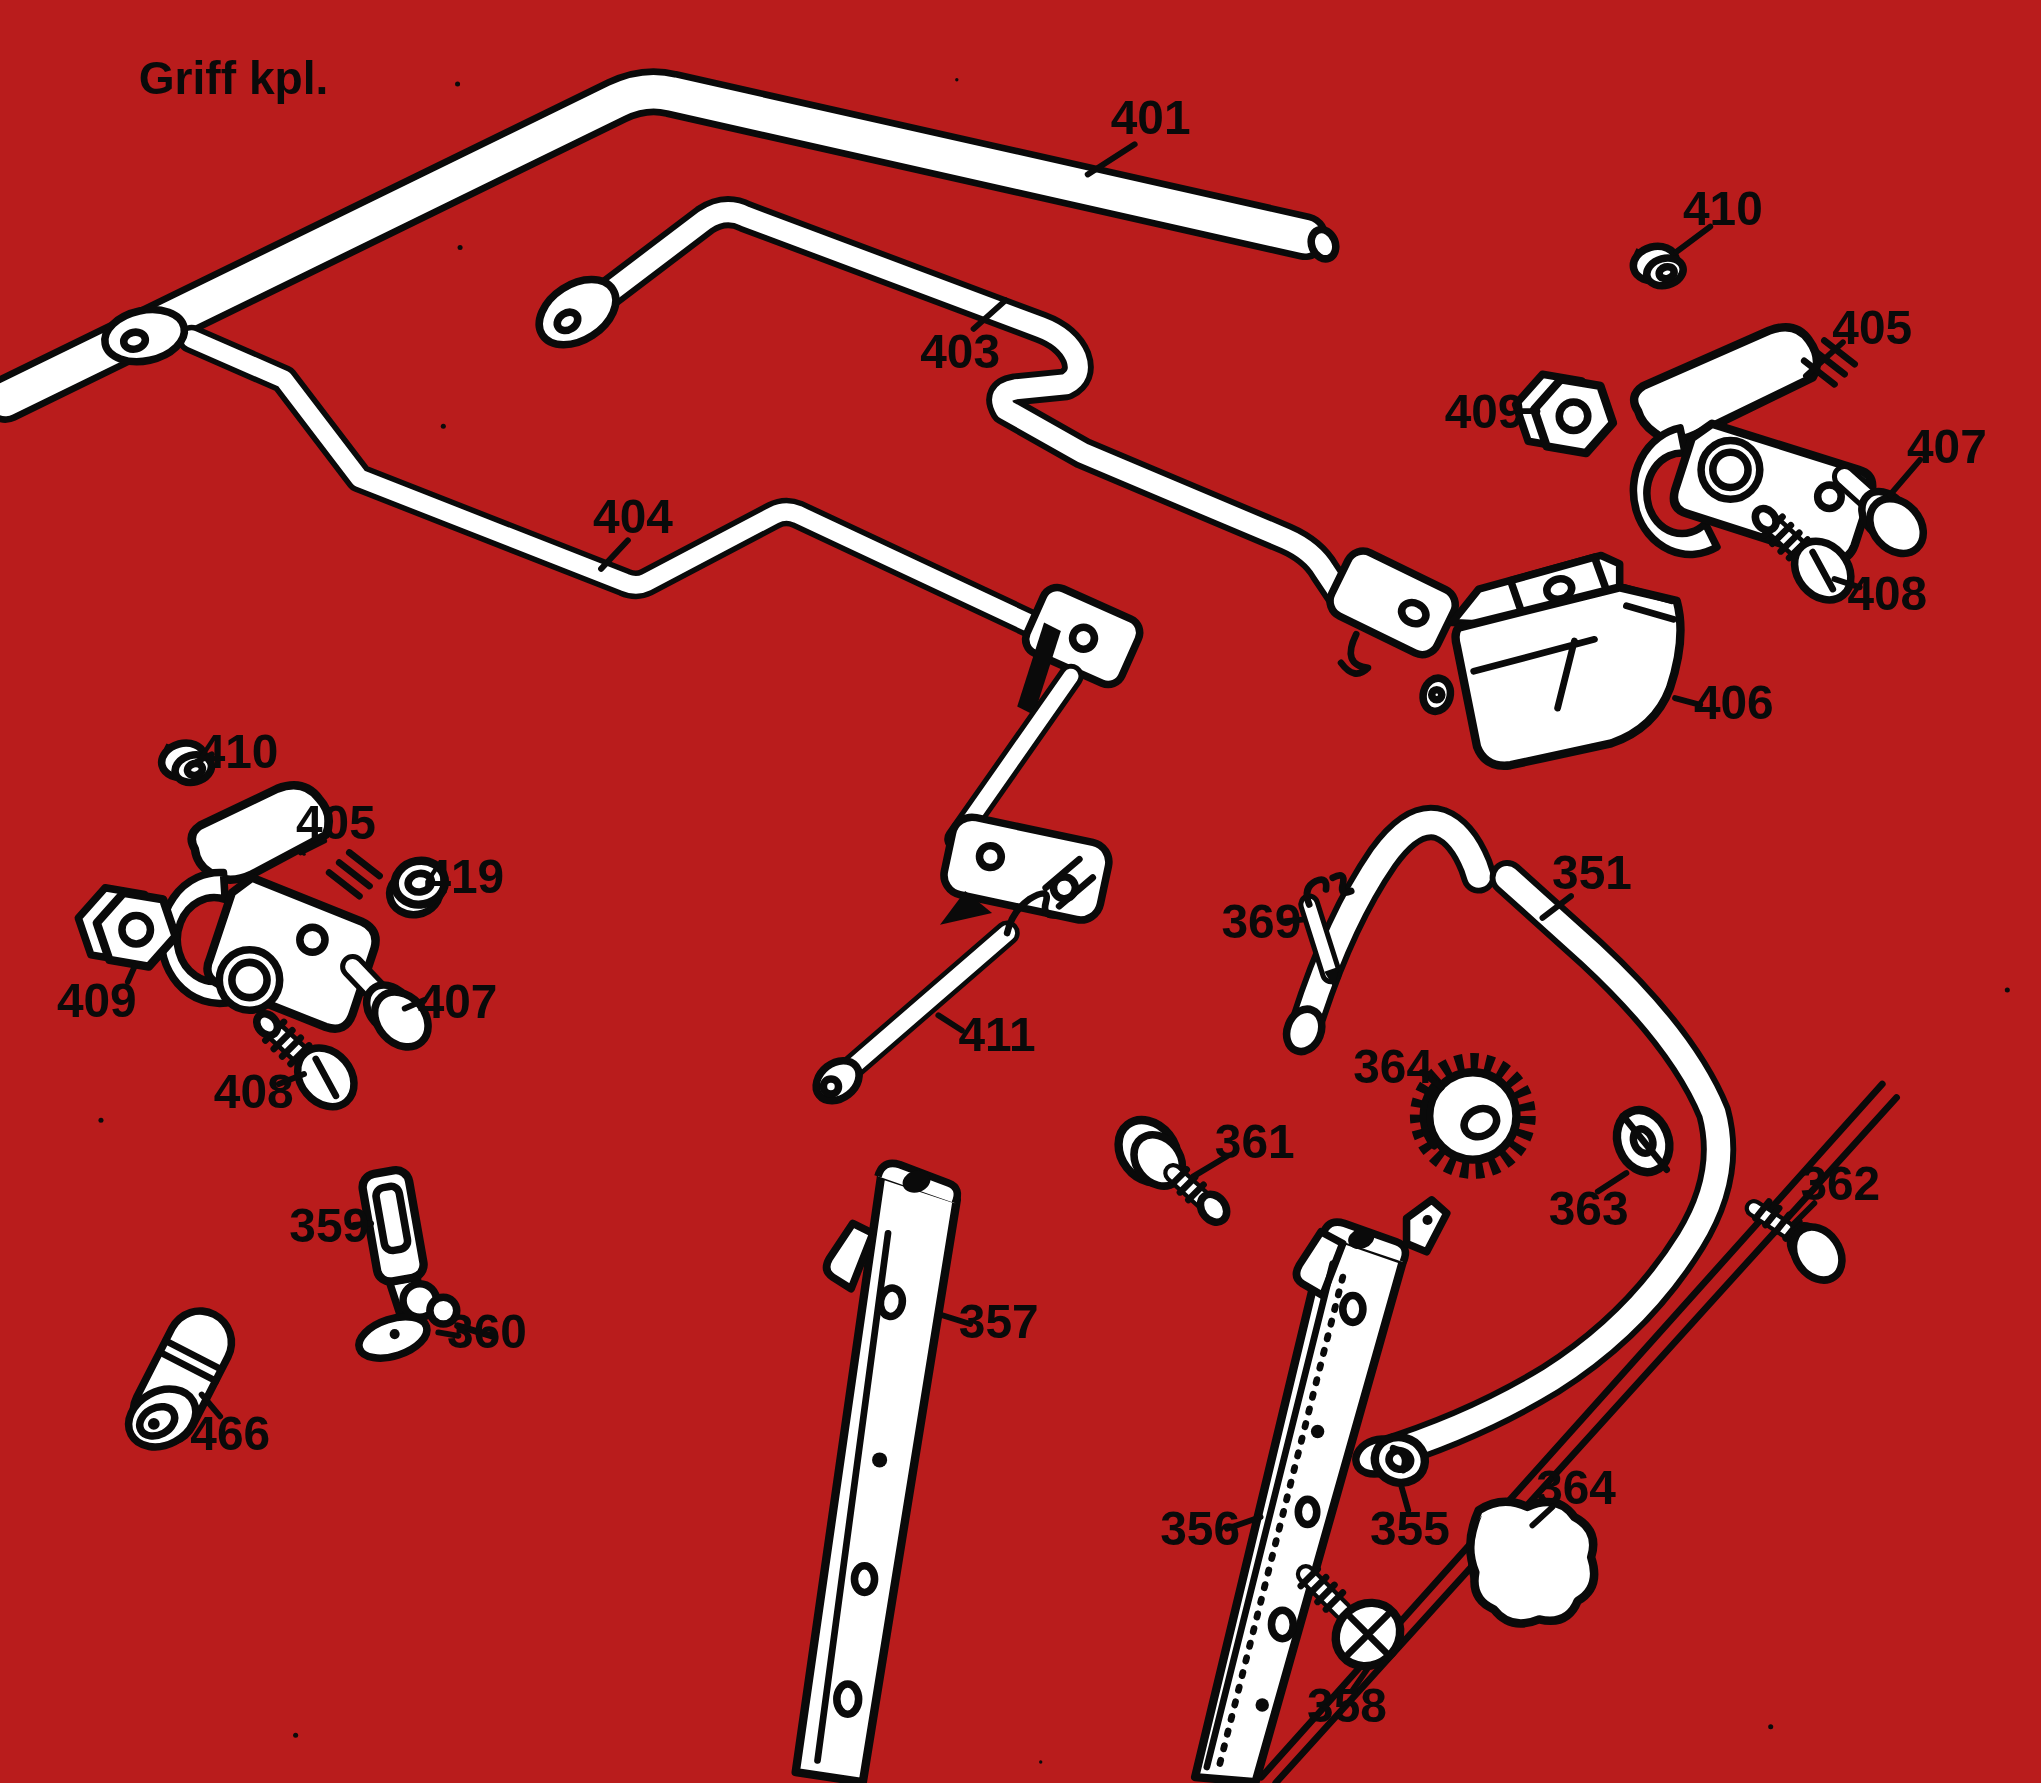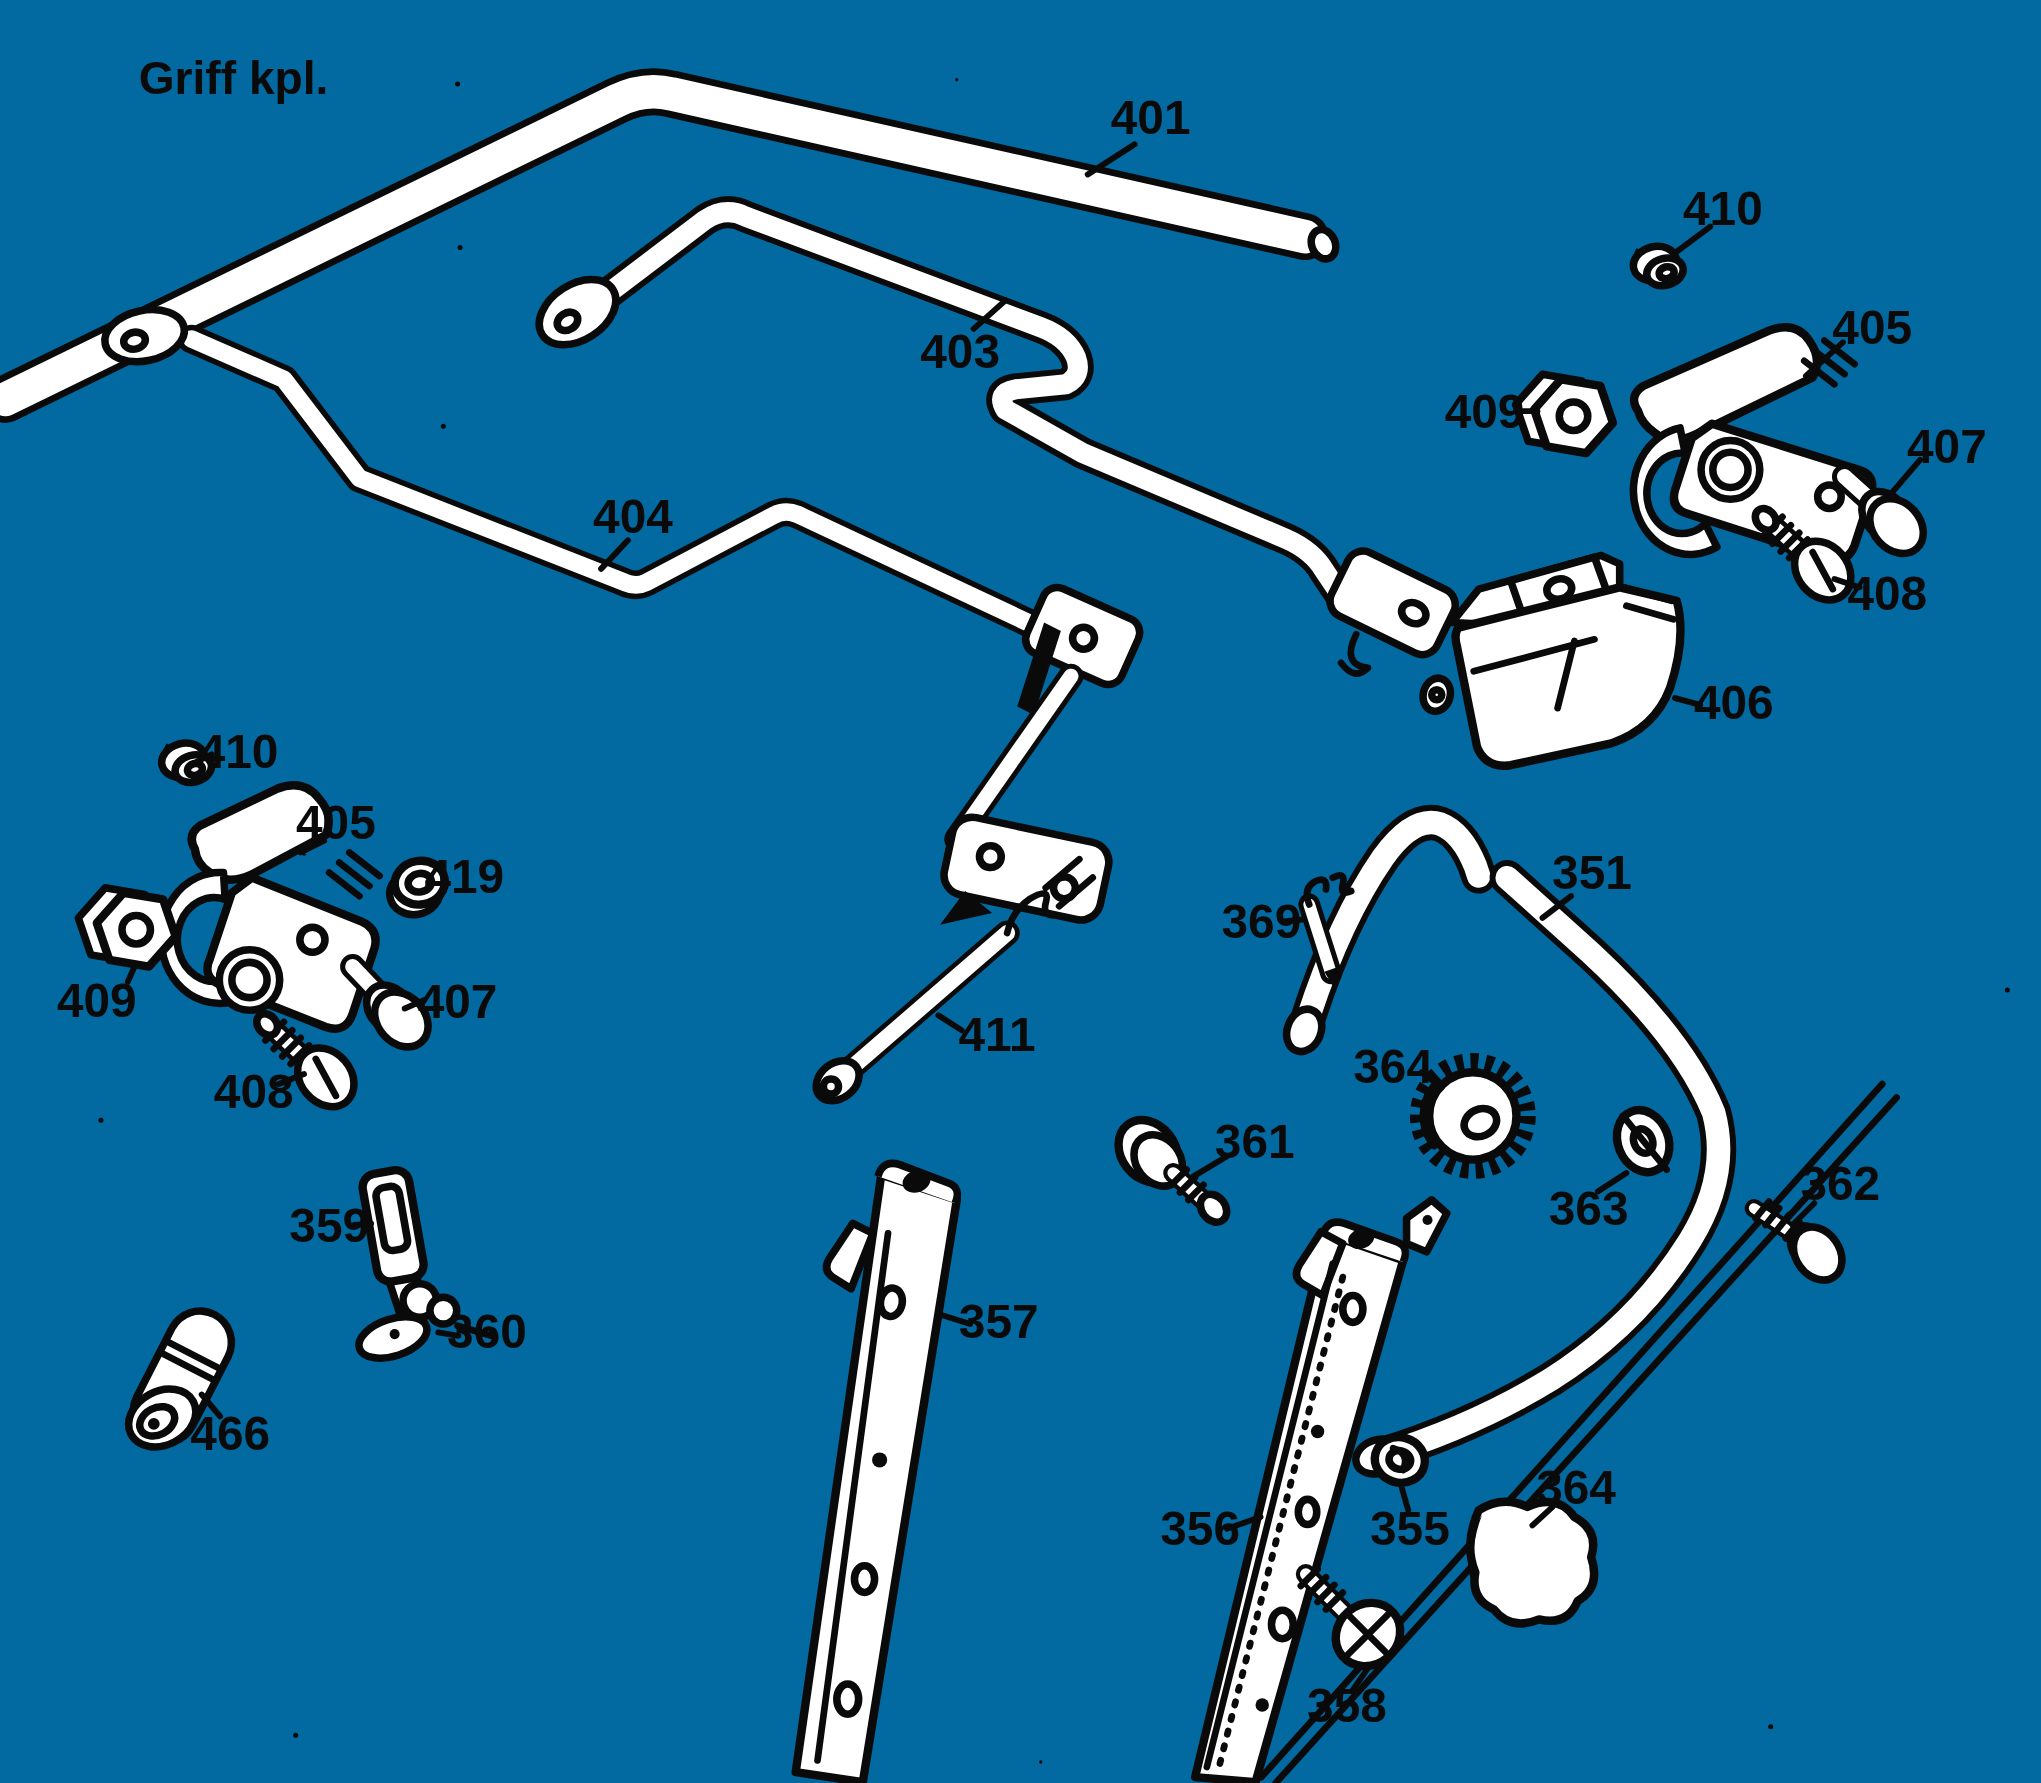--- a/index.html
+++ b/index.html
@@ -1,17 +1,17 @@
 <!DOCTYPE html>
 <html style="font-size:13.4px"><head>
 <meta charset="utf-8">
 <style>
   html,body{margin:0;padding:0;background:#e8e8e8;}
   .page{
-    position:relative;width:2042px;height:1783px;background:#0369a1;
+    position:relative;width:2042px;height:1783px;background:#b91c1c;
     font-family:"Liberation Sans",sans-serif;overflow:hidden;
   }
   svg{display:block;}
   text.callout{font-family:"Liberation Sans",sans-serif;font-weight:700;font-size:57px;fill:#0a0a0a;}
   text.title{font-family:"Liberation Sans",sans-serif;font-weight:700;font-size:55px;fill:#0a0a0a;}
   .tube-o{fill:none;stroke:#0a0a0a;stroke-linecap:round;stroke-linejoin:round;}
   .tube-i{fill:none;stroke:#ffffff;stroke-linecap:round;stroke-linejoin:round;}
   .ln{fill:none;stroke:#0a0a0a;stroke-width:8;stroke-linecap:round;stroke-linejoin:round;}
   .fw{fill:#ffffff;stroke:#0a0a0a;stroke-width:9;stroke-linejoin:round;}
   .fw10{fill:#ffffff;stroke:#0a0a0a;stroke-width:10;stroke-linejoin:round;}

